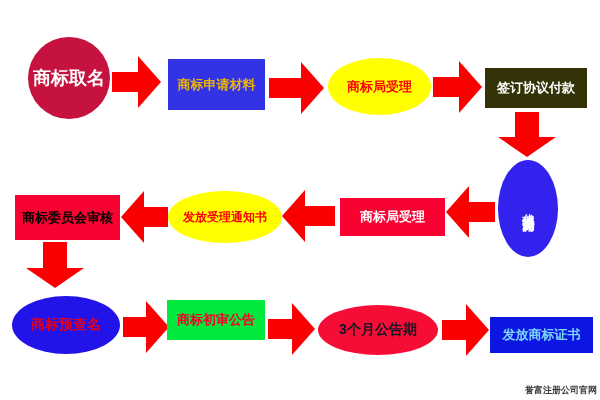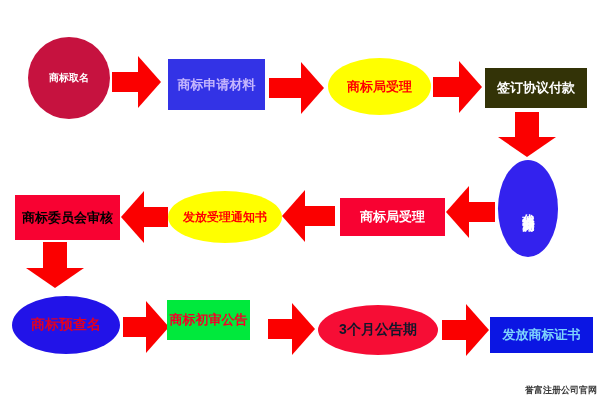--- a/index.html
+++ b/index.html
@@ -56,46 +56,46 @@
     border-right:29px solid transparent;
     border-top:20px solid #fb0000;
   }
   .watermark{
     position:absolute;
     font-size:9px;
     font-weight:bold;
     letter-spacing:0px;
   }
   
-  #n-naming     {left:28px;  top:37px;  width:82px;  height:82px; font-size:10px;}
+  #n-naming     {left:28px;  top:37px;  width:82px;  height:82px; font-size:18px;}
   #n-materials  {left:168px; top:59px;  width:97px;  height:51px; font-size:13px;}
   #n-agreement  {left:328px; top:58px;  width:103px; height:57px; font-size:13px;}
   #n-precheck   {left:485px; top:68px;  width:102px; height:40px; font-size:13px;}
   #n-submit     {left:498px; top:160px; width:60px;  height:97px; font-size:12px;}
   #n-acceptance {left:340px; top:198px; width:105px; height:38px; font-size:13px;}
   #n-notice     {left:168px; top:191px; width:114px; height:52px; font-size:12px;}
   #n-committee  {left:15px;  top:195px; width:105px; height:45px; font-size:13px;}
   #n-substantive{left:12px;  top:296px; width:108px; height:58px; font-size:14px;}
-  #n-gazette    {left:167px; top:300px; width:83px;  height:40px; font-size:13px;}
+  #n-gazette    {left:167px; top:300px; width:98px;  height:40px; font-size:13px;}
   #n-period     {left:318px; top:305px; width:120px; height:50px; font-size:14px;}
   #n-certificate{left:490px; top:317px; width:103px; height:36px; font-size:13px;}
 </style>
 </head>
 <body>
 
 <div class="canvas">
 
   <div class="node circle" id="n-naming" style="background-color: rgb(198, 18, 63); color: rgb(255, 255, 255);">商标取名</div>
 
   <div class="arrow right" style="left:112px;top:56px;">
     <div class="tail" style="width: 26px; background-color: rgb(251, 0, 0);"></div>
     <div class="head" style="border-left-color: rgb(251, 0, 0);"></div>
   </div>
 
-  <div class="node" id="n-materials" style="background-color: rgb(51, 51, 230); color: #c4b5fd; font-family: Liberation Serif, serif;">商标申请材料</div>
+  <div class="node" id="n-materials" style="background-color: rgb(51, 51, 230); color: #eab308; font-family: Liberation Serif, serif;">商标申请材料</div>
 
   <div class="arrow right" style="left:269px;top:62px;">
     <div class="tail" style="width: 32px; background-color: rgb(251, 0, 0);"></div>
     <div class="head" style="border-left-color: rgb(251, 0, 0);"></div>
   </div>
 
   <div class="node ellipse" id="n-agreement" style="background-color: rgb(255, 255, 0); color: rgb(255, 0, 0);">商标局受理</div>
 
   <div class="arrow right" style="left:433px;top:61px;">
     <div class="tail" style="width: 26px; background-color: rgb(251, 0, 0);"></div>

